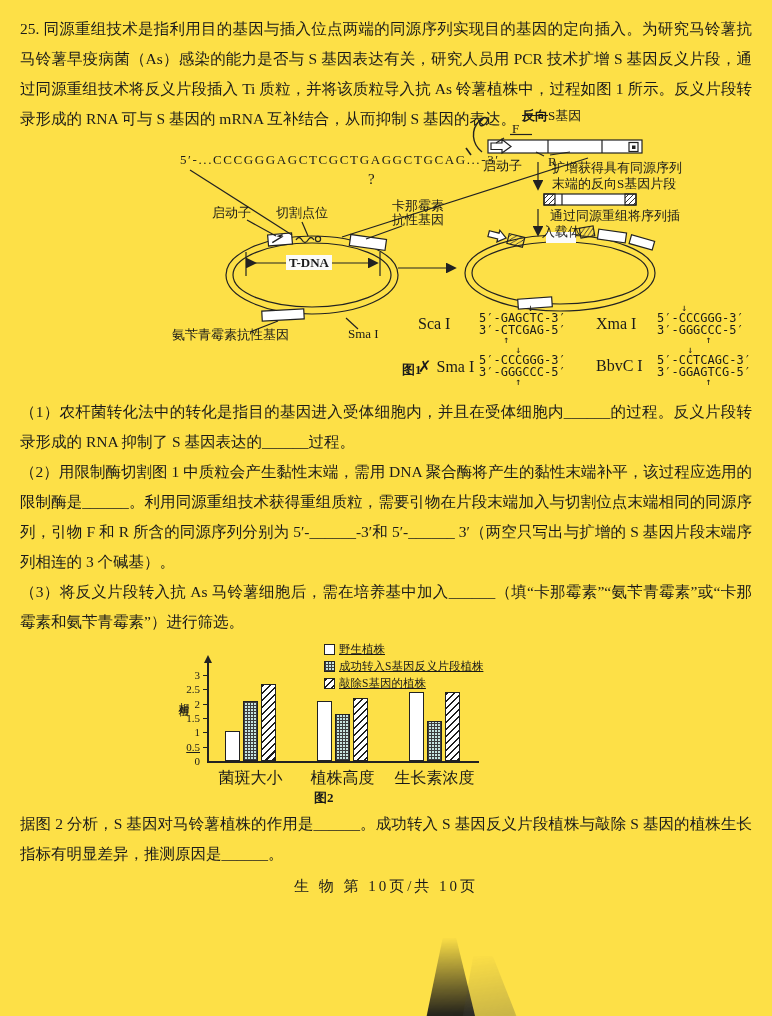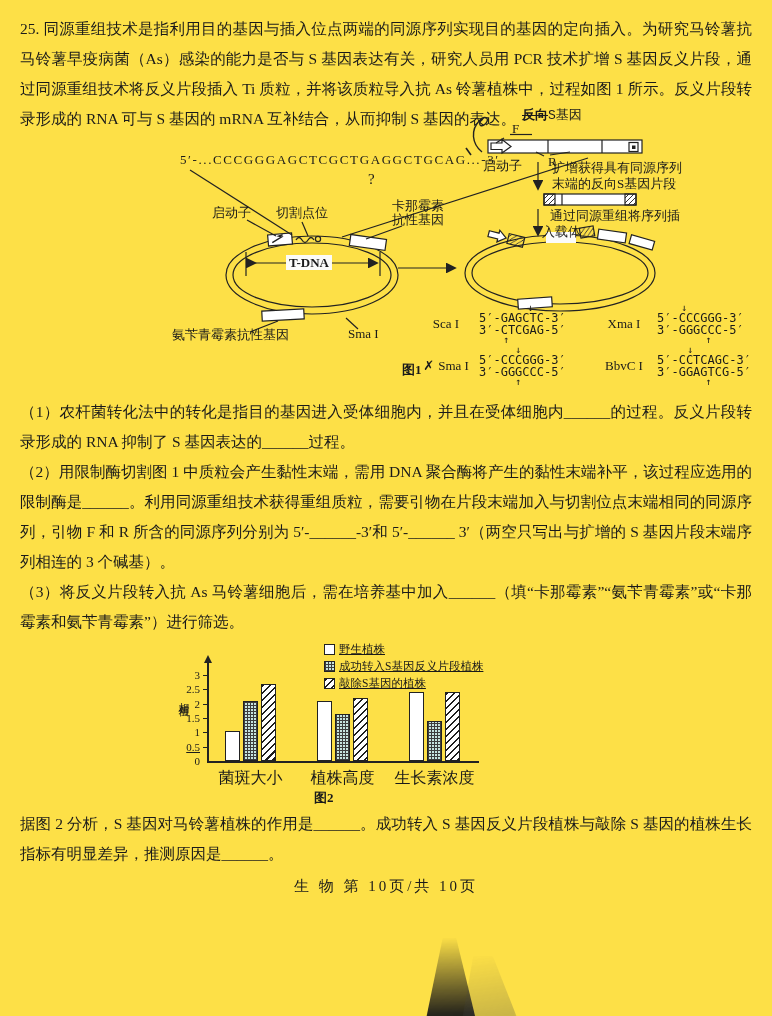--- a/index.html
+++ b/index.html
@@ -15,21 +15,21 @@
   .fig1 .lbl{position:absolute; font-size:13px; line-height:15px; white-space:nowrap;}
   .figsvg{position:absolute; left:0; top:0;}
   .seqtxt{font-size:14px; letter-spacing:1.6px;}
   .struck{text-decoration:line-through; font-weight:bold;}
   .tdna{font-weight:bold; background:#fbfbf9; padding:0 3px; font-size:13px;}
   .figcap{font-weight:bold;}
   
   .etable{position:absolute; left:268px; top:196px; width:356px; display:grid;
           grid-template-columns:178px 178px; row-gap:2px;}
   .enzyme{display:flex; align-items:center;}
-  .ename{width:56px; text-align:center; padding-right:5px; font-size:13px; white-space:nowrap;}
+  .ename{width:56px; text-align:left; padding-right:5px; font-size:16px; white-space:nowrap;}
   .mark{font-family:"DejaVu Sans",sans-serif;}
   .eseq{font-family:"DejaVu Sans Mono","Liberation Mono",monospace; font-size:12px; line-height:12px;}
   .arow{font-size:10px; line-height:8px; height:8px; font-family:"DejaVu Sans Mono","Liberation Mono",monospace;}
   
   .fig2{position:relative; width:520px; height:168px; margin:4px 0 0 152px;}
   .axis-y{position:absolute; left:35px; top:22px; width:1.5px; height:99px; background:#222;}
   .axis-y-arrow{position:absolute; left:31.5px; top:14px; width:0; height:0;
     border-left:4.5px solid transparent;border-right:4.5px solid transparent;border-bottom:8px solid #222;}
   .axis-x{position:absolute; left:35px; top:120px; width:272px; height:1.5px; background:#222;}
   .ytick{position:absolute; width:26px; text-align:right; font-size:11px; line-height:11px;}
@@ -132,21 +132,21 @@
         <line x1="40" y1="62" x2="142" y2="127"></line>
         <line x1="438" y1="50" x2="192" y2="129"></line>
         <line x1="97" y1="112" x2="126" y2="128"></line>
         <line x1="152" y1="114" x2="158" y2="128"></line>
         <line x1="252" y1="118" x2="216" y2="131"></line>
         <line x1="128" y1="213" x2="100" y2="224"></line>
         <line x1="196" y1="210" x2="208" y2="221"></line>
       </g>
     </svg>
 
-    <div class="lbl" style="left:372px; top:0;font-family:Liberation Mono, monospace;"><span class="struck">反向</span><span>S基因</span></div>
+    <div class="lbl" style="left:372px; top:0;"><span class="struck">反向</span><span>S基因</span></div>
     <div class="lbl" style="left:362px; top:13px;">F</div>
     <div class="lbl" style="left:398px; top:46px;">R</div>
     <div class="lbl" style="left:333px; top:50px;">启动子</div>
     <div class="lbl" style="left:402px; top:52px;">扩增获得具有同源序列</div>
     <div class="lbl" style="left:402px; top:68px;">末端的反向S基因片段</div>
     <div class="lbl" style="left:400px; top:100px;">通过同源重组将序列插</div>
     <div class="lbl" style="left:392px; top:116px;">入载体</div>
     <div class="lbl seqtxt" style="left:30px; top:44px;">5′-...CCCGGGAGCTCGCTGAGGCTGCAG...-3′</div>
     <div class="lbl" style="left:218px; top:64px; font-size:15px;">?</div>
     <div class="lbl" style="left:62px; top:97px;">启动子</div>

